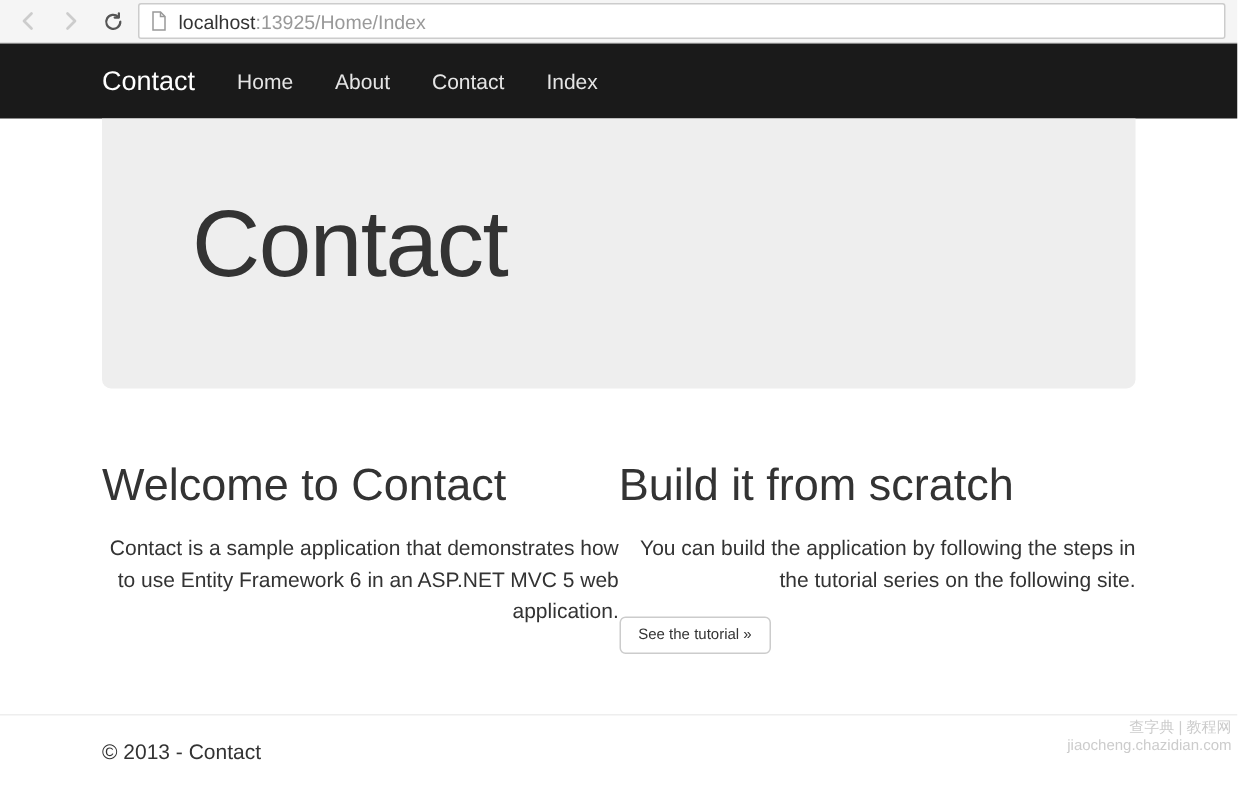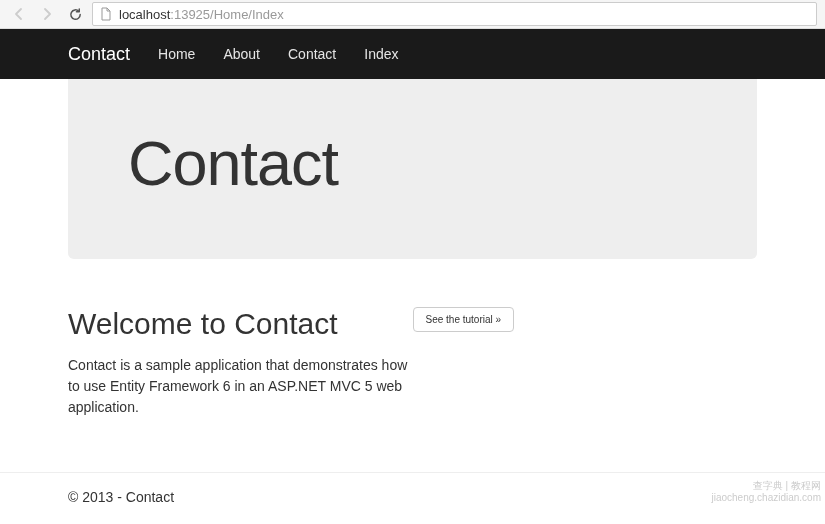--- a/index.html
+++ b/index.html
@@ -25,21 +25,21 @@
     .container { padding: 0 68px; }
 
     
     .jumbotron { background: #eee; border-radius: 0 0 6px 6px; padding: 48px 60px 60px; margin-bottom: 48px; }
     .jumbotron h1 { font-size: 63px; font-weight: 500; color: #333; letter-spacing: -1px; }
 
     
     .row { display: flex; }
     .col { flex: 1; }
     .col h2 { font-size: 30px; font-weight: 500; color: #333; margin-bottom: 14px; }
-    .col p { color: #333; line-height: 1.5; margin-bottom: 14px; }
+    .col p { color: #333; line-height: 1.5; margin-bottom: 14px; text-align: right; }
 
     
     .btn-default { display: inline-block; padding: 6px 12px; font-size: 10px; color: #333; background: #fff; border: 1px solid #ccc; border-radius: 4px; cursor: pointer; }
 
     
     hr.footer-sep { margin-top: 40px; border: none; border-top: 1px solid #eee; }
     .footer { padding: 16px 68px; color: #333; font-size: 14px; }
 
     
     .watermark { position: fixed; right: 4px; bottom: 20px; font-size: 10px; color: #ccc; text-align: right; line-height: 1.2; }
@@ -89,20 +89,22 @@
   <div class="jumbotron">
     <h1>Contact</h1>
   </div>
 
   <div class="row">
     <div class="col">
       <h2>Welcome to Contact</h2>
       <p>Contact is a sample application that demonstrates how to use Entity Framework 6 in an ASP.NET MVC 5 web application.</p>
     </div>
     <div class="col">
+      <h2>Build it from scratch</h2>
+      <p>You can build the application by following the steps in the tutorial series on the following site.</p>
       <a class="btn-default">See the tutorial »</a>
     </div>
   </div>
 </div>
 
 <hr class="footer-sep">
 <div class="footer">
   <span>© 2013 - Contact</span>
 </div>
 

